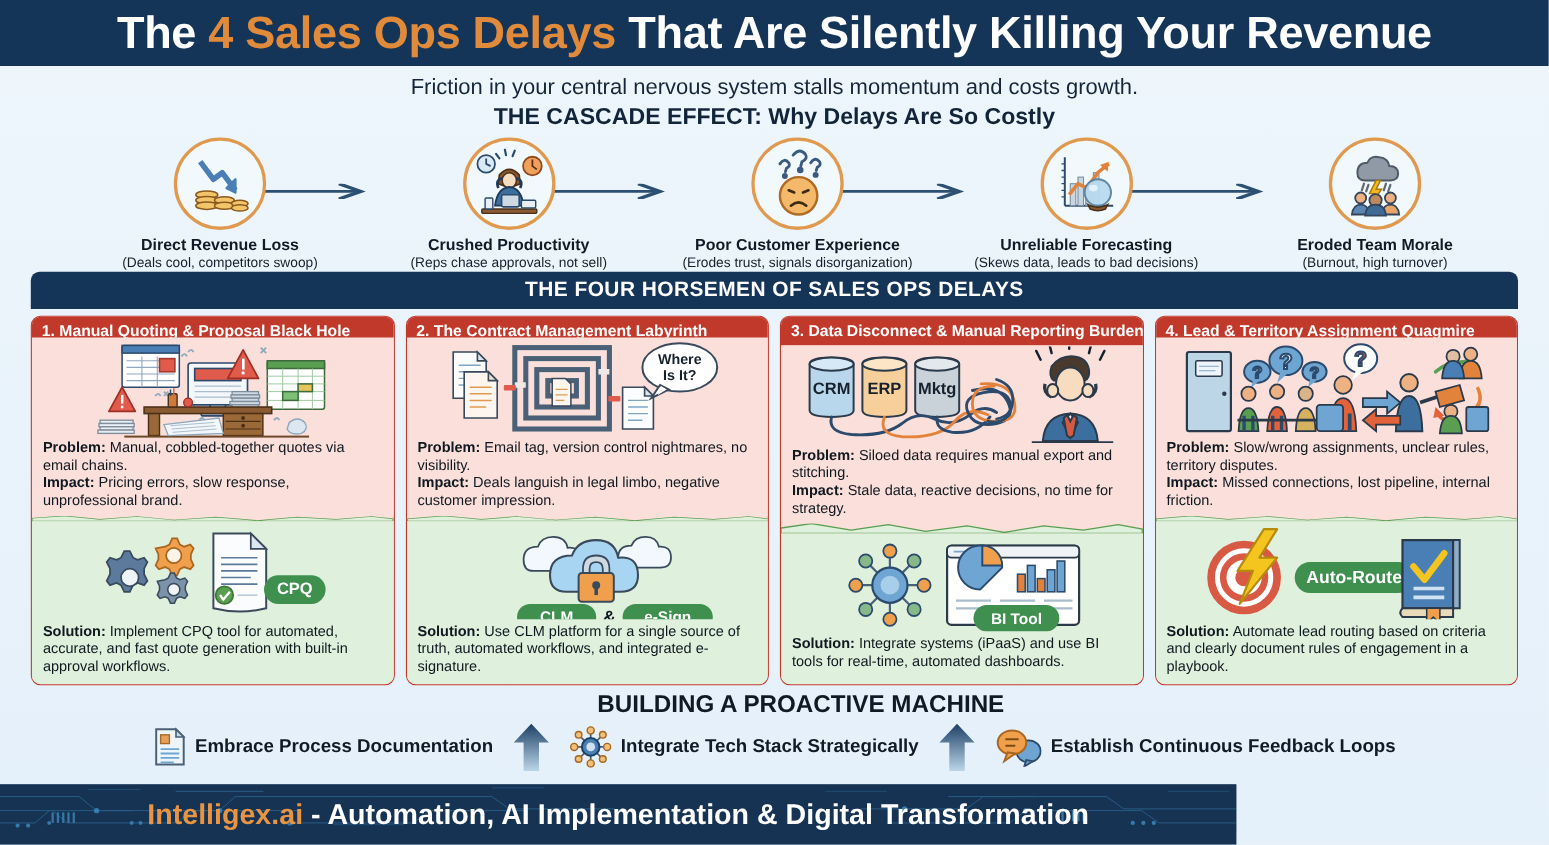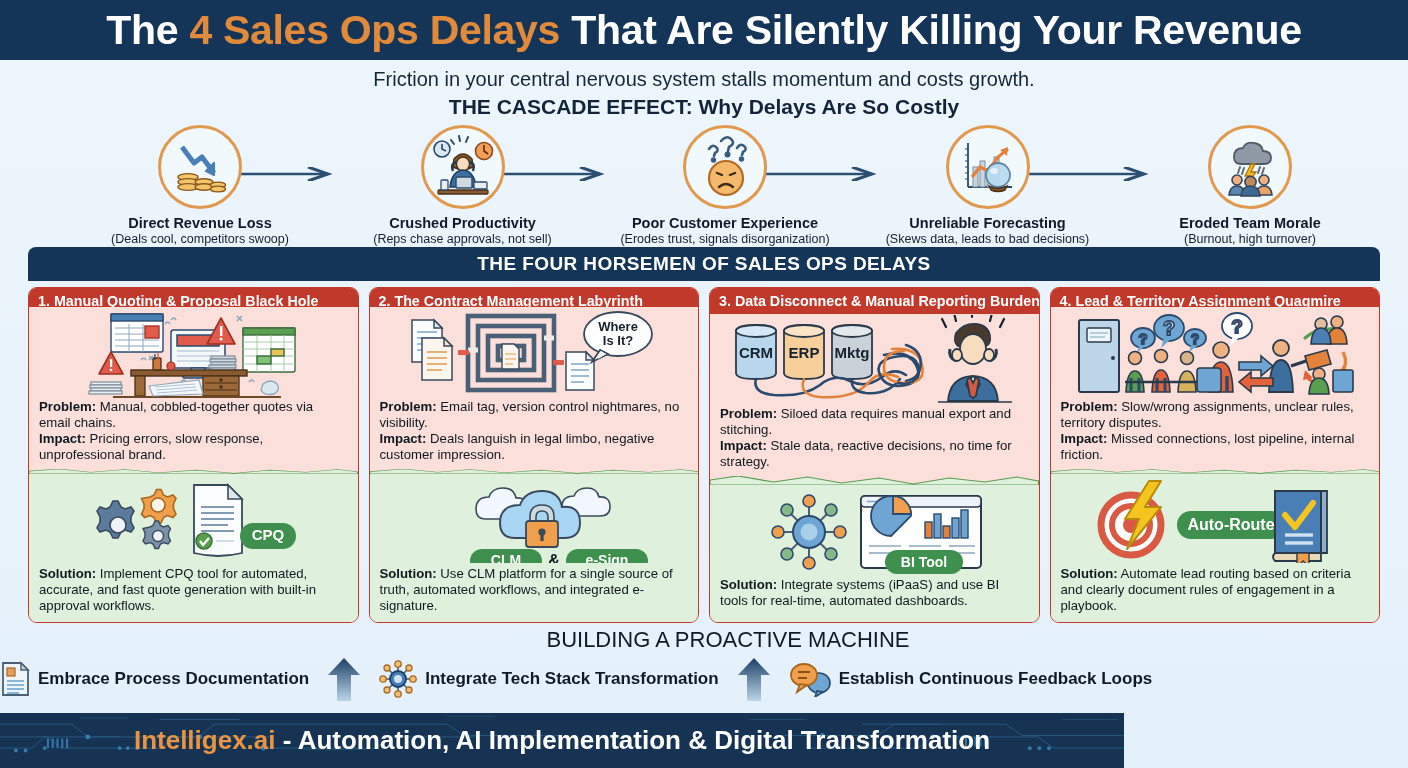--- a/index.html
+++ b/index.html
@@ -67,22 +67,22 @@
     background: #dff0dc; flex: 1 1 auto; padding: 0 10px 8px 10px;
     border-top: 0; display: flex; flex-direction: column;
   }
   .stext { font-size: 13.2px; color: #101820; line-height: 1.22; }
 
   
   .pill { fill: #3f8f4f; }
   .pill-text { fill: #ffffff; font-size: 12px; font-weight: bold; font-family: "Liberation Sans", sans-serif; }
 
   
-  .proactive-title { text-align: center; font-size: 22px; font-weight: normal; color: #101a26; margin-top: 4px; margin-left: 48px; }
-  .proactive-row { display: flex; align-items: center; gap: 18px; margin-top: 4px; }
+  .proactive-title { text-align: center; font-size: 22px; font-weight: bold; color: #101a26; margin-top: 4px; margin-left: 48px; }
+  .proactive-row { display: flex; align-items: center; justify-content: center; gap: 18px; margin-top: 4px; }
   .pitem { display: flex; align-items: center; gap: 8px; }
   .pitem-label { font-size: 17px; font-weight: bold; color: #111b27; white-space: nowrap; }
 
   
   .footer {
     position: absolute; left: 0; bottom: 0; width: 1124px; height: 55px;
     background: #163354; overflow: hidden;
     display: flex; align-items: center; justify-content: center;
   }
   .footer-text { position: relative; z-index: 2; font-size: 26px; font-weight: bold; color: #ffffff; white-space: nowrap; }
@@ -745,21 +745,21 @@
           <circle cx="4" cy="19" r="3.2"></circle>
             <circle cx="34" cy="19" r="3.2"></circle>
           <circle cx="8" cy="8" r="3"></circle>
             <circle cx="30" cy="8" r="3"></circle>
           <circle cx="8" cy="30" r="3"></circle>
             <circle cx="30" cy="30" r="3"></circle>
         </g>
         <circle cx="19" cy="19" r="8" fill="#4a7fb5" stroke="#1d4066" stroke-width="1.8"></circle>
         <circle cx="19" cy="19" r="4" fill="#cfe2f2"></circle>
       </svg>
-      <span class="pitem-label">Integrate Tech Stack Transformation</span>
+      <span class="pitem-label">Integrate Tech Stack Strategically</span>
     </div>
 
     <svg width="34" height="44" viewBox="0 0 34 44">
       <defs>
           <linearGradient id="ag2" x1="0" y1="0" x2="0" y2="1">
         <stop offset="0%" stop-color="#1d4066"></stop>
             <stop offset="100%" stop-color="#bcd6e8"></stop>
       </linearGradient>
         </defs>
       <polygon points="17,1 33,18 24,18 24,44 10,44 10,18 1,18" fill="url(#ag2)"></polygon>

